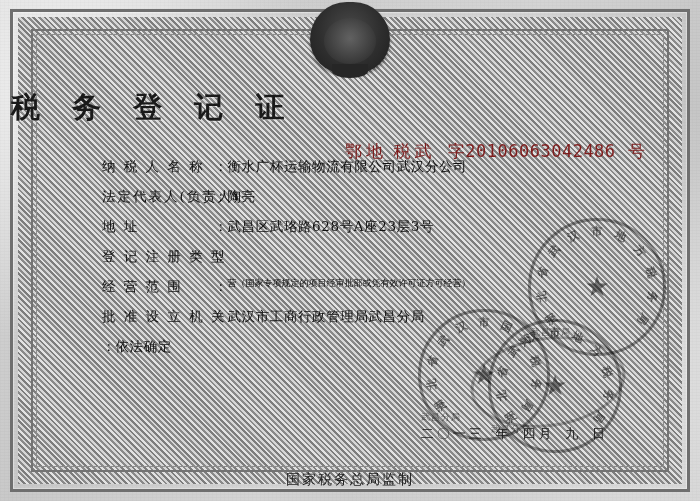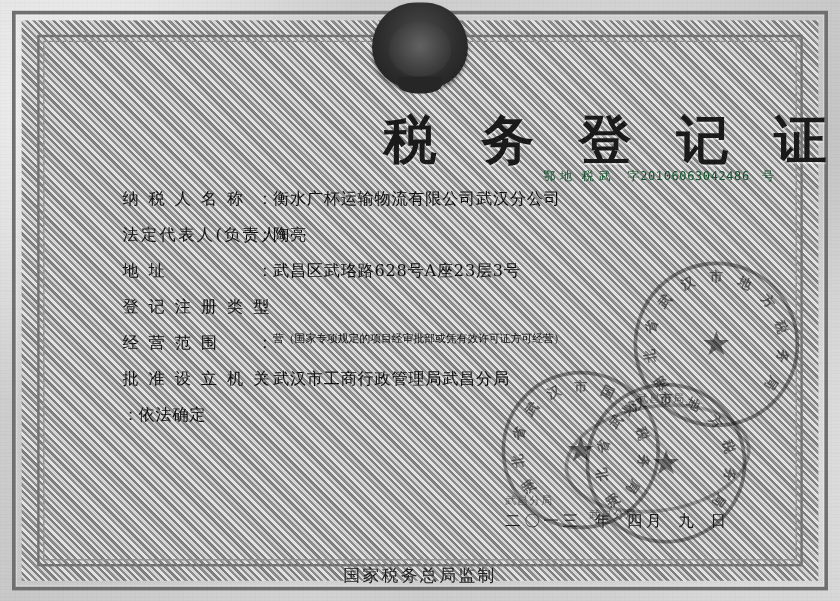--- a/index.html
+++ b/index.html
@@ -98,38 +98,38 @@
     width: 36px; height: 14px;
     background: #262626;
     border-radius: 0 0 50% 50%;
   }
 
   
   .title {
     position: absolute;
     left: 0; right: 0;
     top: 88px;
-    text-align: right;
+    text-align: left;
     font-family: "DejaVu Serif", "Liberation Serif", serif;
     font-weight: bold;
-    font-size: 44px;
+    font-size: 29px;
     letter-spacing: 11px;
     color: #1a1a1a;
     text-indent: 11px;
     text-shadow: 0 1px 0 rgba(255,255,255,.35);
   }
 
   
   .serial {
     position: absolute;
     right: 54px;
     top: 140px;
     font-family: "DejaVu Serif", "Liberation Serif", serif;
-    font-size: 10px;
-    color: #14532d;
+    font-size: 17px;
+    color: #7f1d1d;
     letter-spacing: 1px;
     white-space: nowrap;
   }
   .serial .code {
     font-family: "DejaVu Sans Mono", "Liberation Mono", monospace;
     letter-spacing: .5px;
     margin: 0 6px;
   }
   .serial .sp { letter-spacing: 4px; }
 

